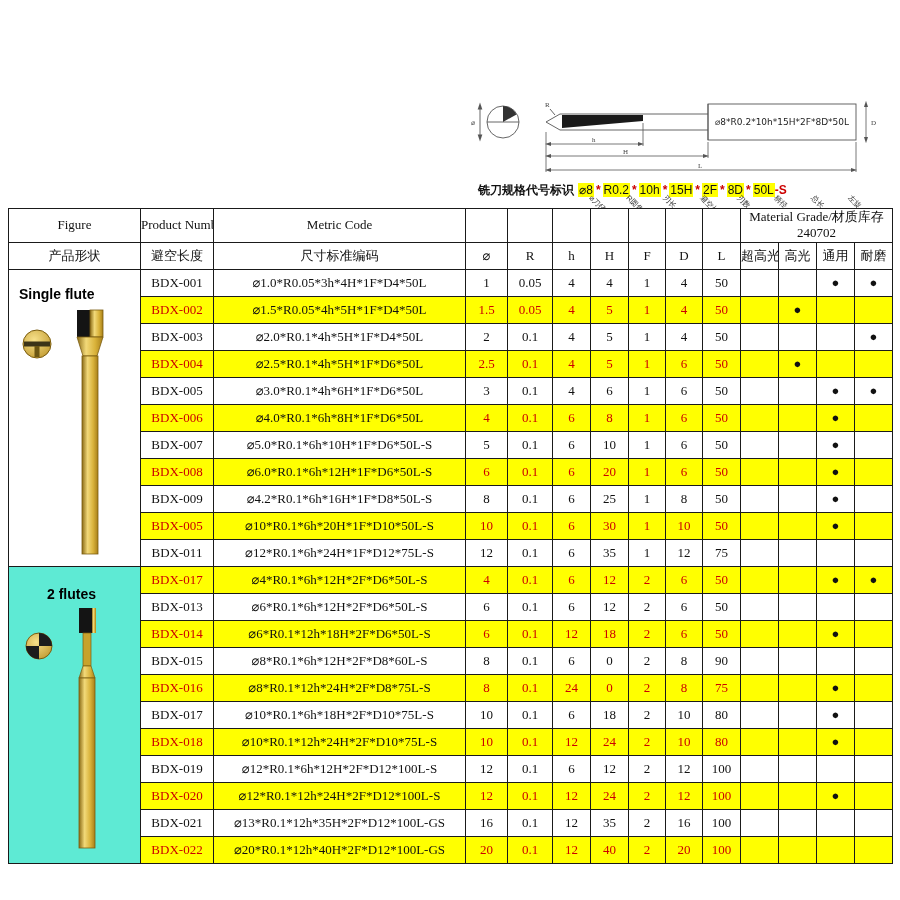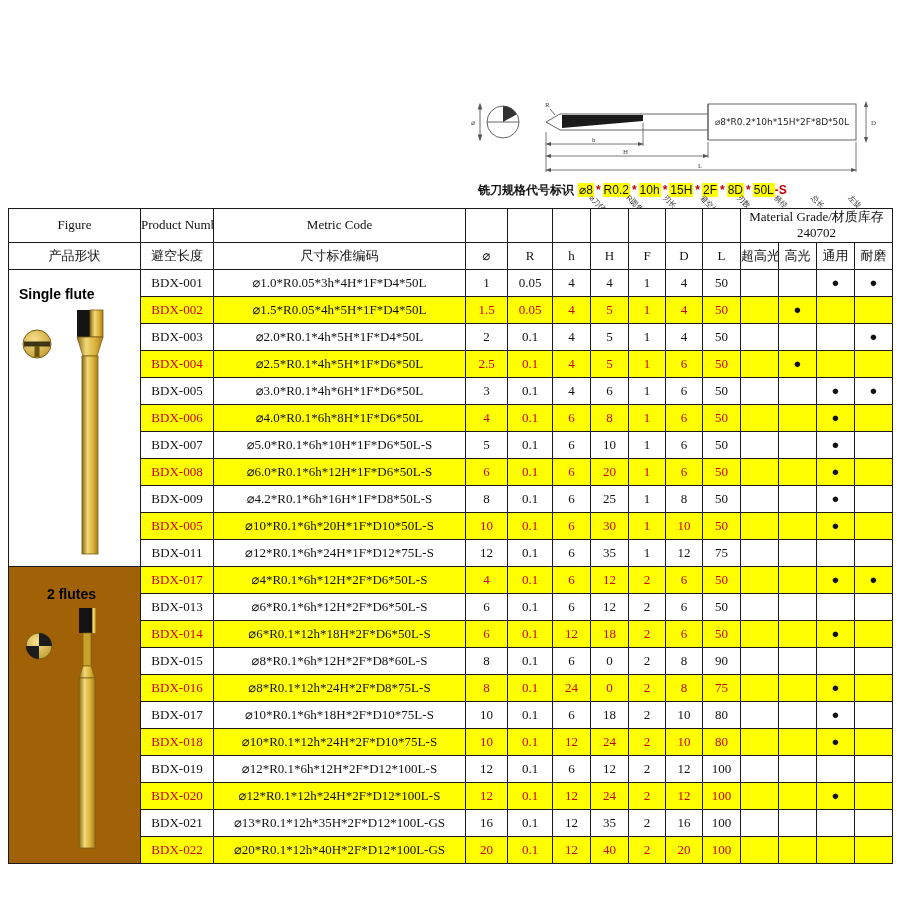--- a/index.html
+++ b/index.html
@@ -24,21 +24,21 @@
                 font-size:13px;white-space:nowrap;overflow:hidden;height:26px;background:#fff;}
   td.h1{height:32px;font-size:15px;}
   td.h2{height:25px;font-size:13px;}
   td.prod-h{font-size:13px;line-height:1.15;white-space:normal;}
   td.mat-h{font-size:12px;line-height:1.25;white-space:normal;}
   td.matcol{font-size:11px;}
   td.code-cell{text-align:left;padding-left:6px;font-size:13px;}
   td.dotc{font-size:12px;line-height:1;}
   tr.hl td{background:#ffff00;}
   tr.hl td.num, tr.hl td.val{color:#cc0000;}
-  tr.hl td.figure-cell{background:#a16207;}
+  tr.hl td.figure-cell{background:#5eead4;}
   td.figure-cell{vertical-align:top;background:#fff;padding:0;}
   .fig-label{font-family:"Liberation Sans",sans-serif;font-size:14px;font-weight:600;color:#000;
              text-align:left;padding:12px 0 2px 10px;}
   .fig-label2{padding-left:38px;}
   .tool{display:block;margin:0 auto;}
 </style>
 </head>
 <body>
 
 <div class="canvas">

